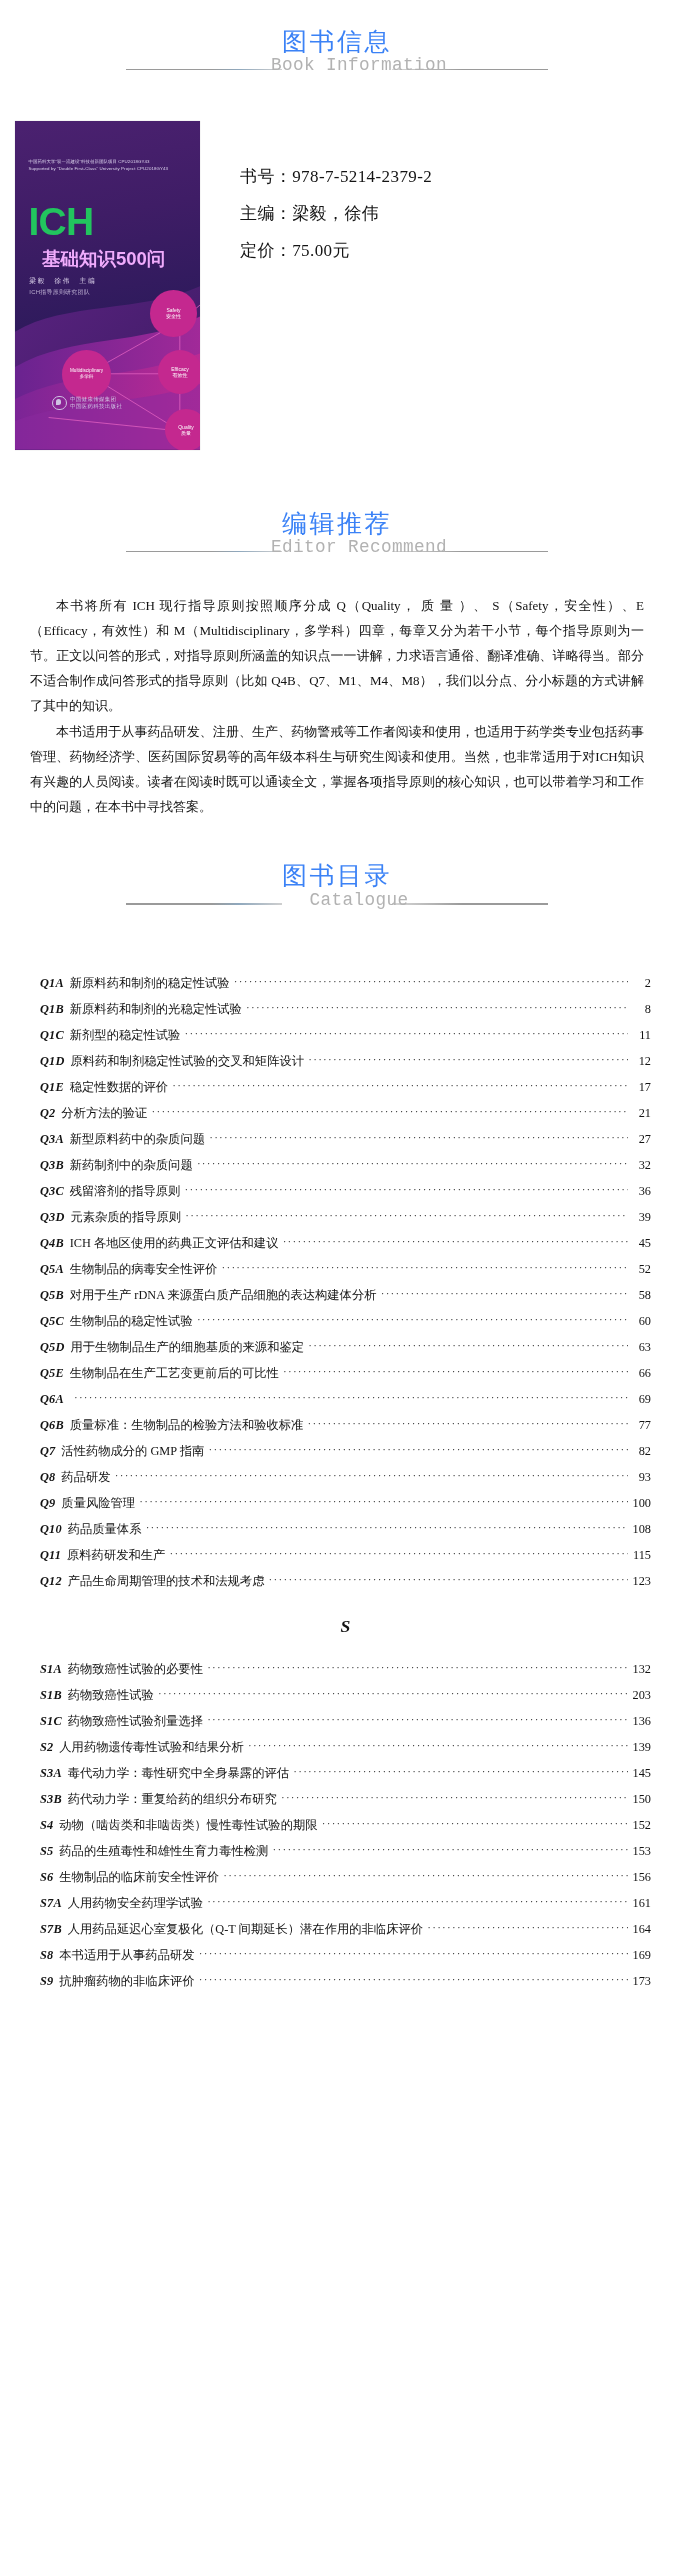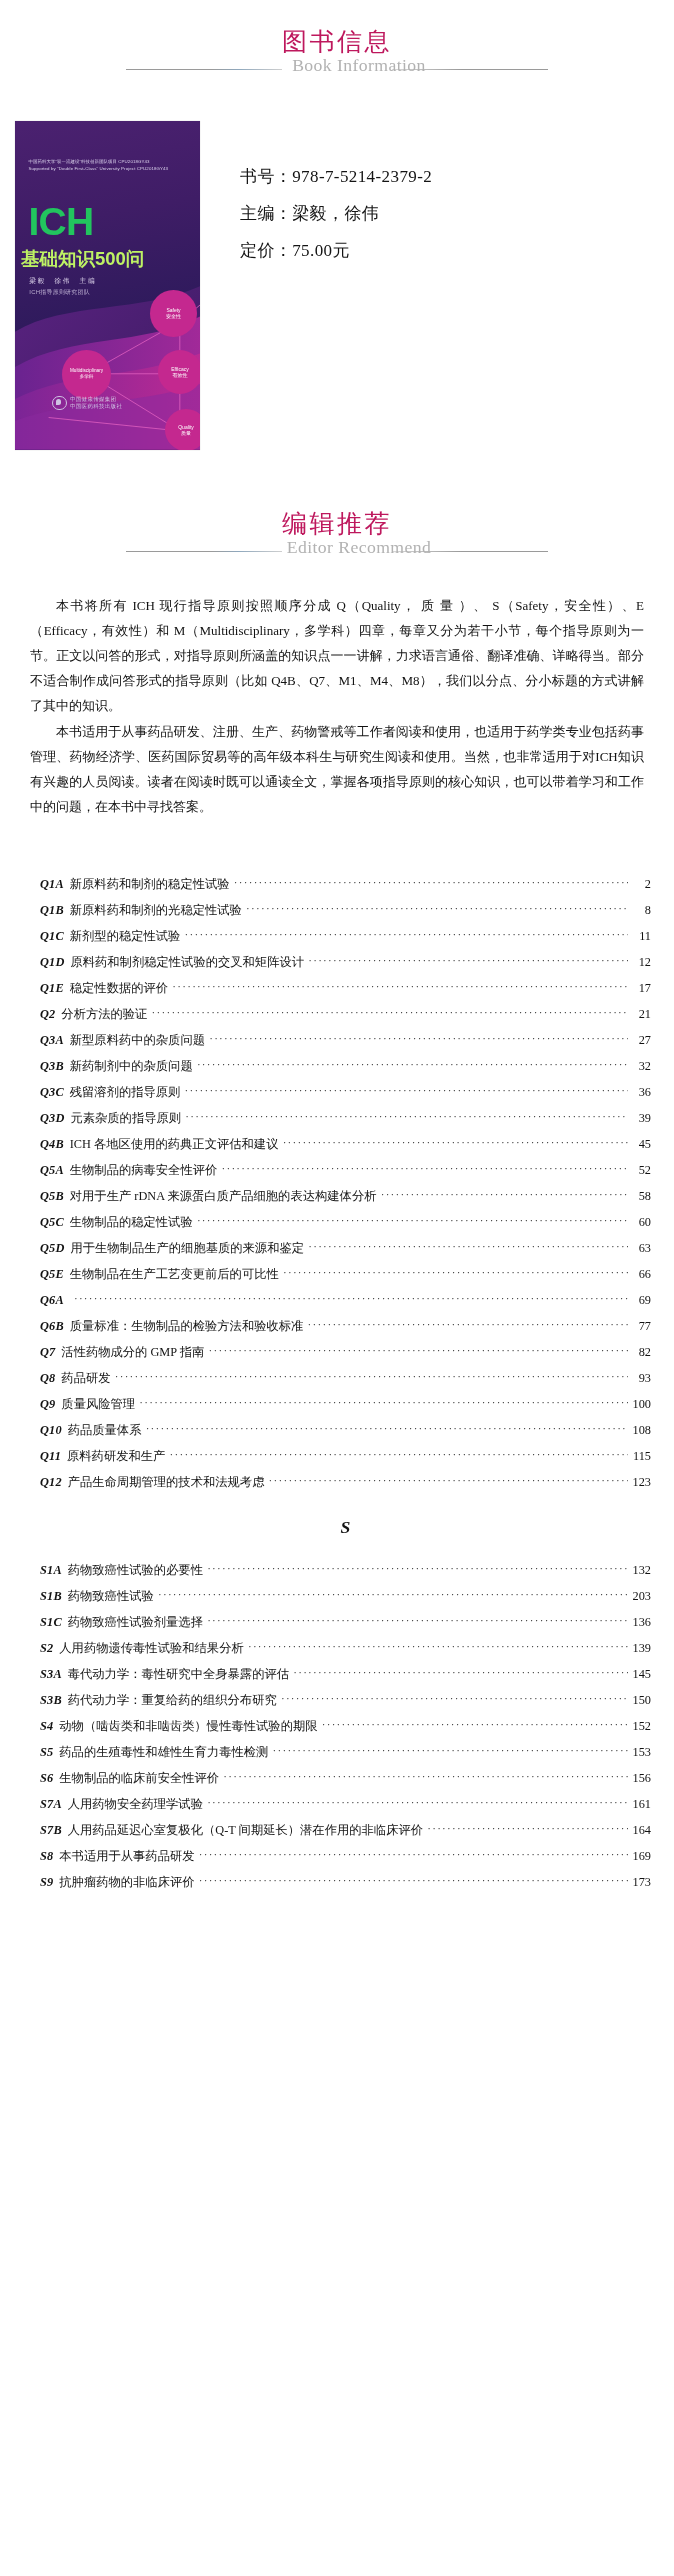--- a/index.html
+++ b/index.html
@@ -15,29 +15,29 @@
   
   .sec-head{
     position:relative;
     text-align:center;
     height:99px;
   }
   .sec-head .cn{
     font-family:"Liberation Sans","DejaVu Sans",sans-serif;
     font-size:25px;
     letter-spacing:2.5px;
-    color:#be185d;
+    color:#3b82f6;
     line-height:34px;
     padding-top:11.8px;
     font-weight:400;
     position:relative;
     z-index:3;
   }
   .sec-head .en{
-    font-family:Liberation Serif, serif;
+    font-family:Liberation Mono, monospace;
     font-size:17.7px;
     color:#b2b2b2;
     line-height:22px;
     margin-top:-3.4px;
     position:relative;
     z-index:3;
     letter-spacing:0.4px;
     padding-left:44px;
   }
   .sec-head .rule{
@@ -85,22 +85,22 @@
   .cover .ich{
     position:absolute;left:13.5px;top:81px;
     color:#22c55e;
     font-family:"Liberation Sans","DejaVu Sans",sans-serif;
     font-weight:bold;
     font-size:39px;
     letter-spacing:-0.8px;
     line-height:39px;
   }
   .cover .subt{
-    position:absolute;left:6px;top:125px;
-    color:#bef264;
+    position:absolute;left:27px;top:125px;
+    color:#f0abfc;
     font-family:"Liberation Sans","DejaVu Sans",sans-serif;
     font-weight:bold;
     font-size:18.5px;
     letter-spacing:0px;
   }
   .cover .authors{
     position:absolute;left:14.3px;top:156px;
     color:#d9cfe8;
     font-family:"Liberation Sans","DejaVu Sans",sans-serif;
     font-size:6.7px;
@@ -314,20 +314,26 @@
     <div class="cn">编辑推荐</div>
     <div class="en">Editor Recommend</div>
   </div>
 
   <div class="para-wrap">
     <p class="para">本书将所有 ICH 现行指导原则按照顺序分成 Q（Quality， 质 量 ）、 S（Safety，安全性）、E（Efficacy，有效性）和 M（Multidisciplinary，多学科）四章，每章又分为若干小节，每个指导原则为一节。正文以问答的形式，对指导原则所涵盖的知识点一一讲解，力求语言通俗、翻译准确、详略得当。部分不适合制作成问答形式的指导原则（比如 Q4B、Q7、M1、M4、M8），我们以分点、分小标题的方式讲解了其中的知识。</p>
     <p class="para">本书适用于从事药品研发、注册、生产、药物警戒等工作者阅读和使用，也适用于药学类专业包括药事管理、药物经济学、医药国际贸易等的高年级本科生与研究生阅读和使用。当然，也非常适用于对ICH知识有兴趣的人员阅读。读者在阅读时既可以通读全文，掌握各项指导原则的核心知识，也可以带着学习和工作中的问题，在本书中寻找答案。</p>
   </div>
 
   <div class="spacer-md"></div>
+  <div class="sec-head">
+    <div class="rule left"></div>
+    <div class="rule right"></div>
+    <div class="cn">图书目录</div>
+    <div class="en">Catalogue</div>
+  </div>
 
   <div class="spacer-md"></div>
   <div class="toc" id="toc-root">
       <div class="toc-item">
         <span class="code">Q1A</span>
         <span class="title">新原料药和制剂的稳定性试验</span>
         <span class="dots">························································································································</span>
         <span class="pg">2</span>
       </div>
       <div class="toc-item">

